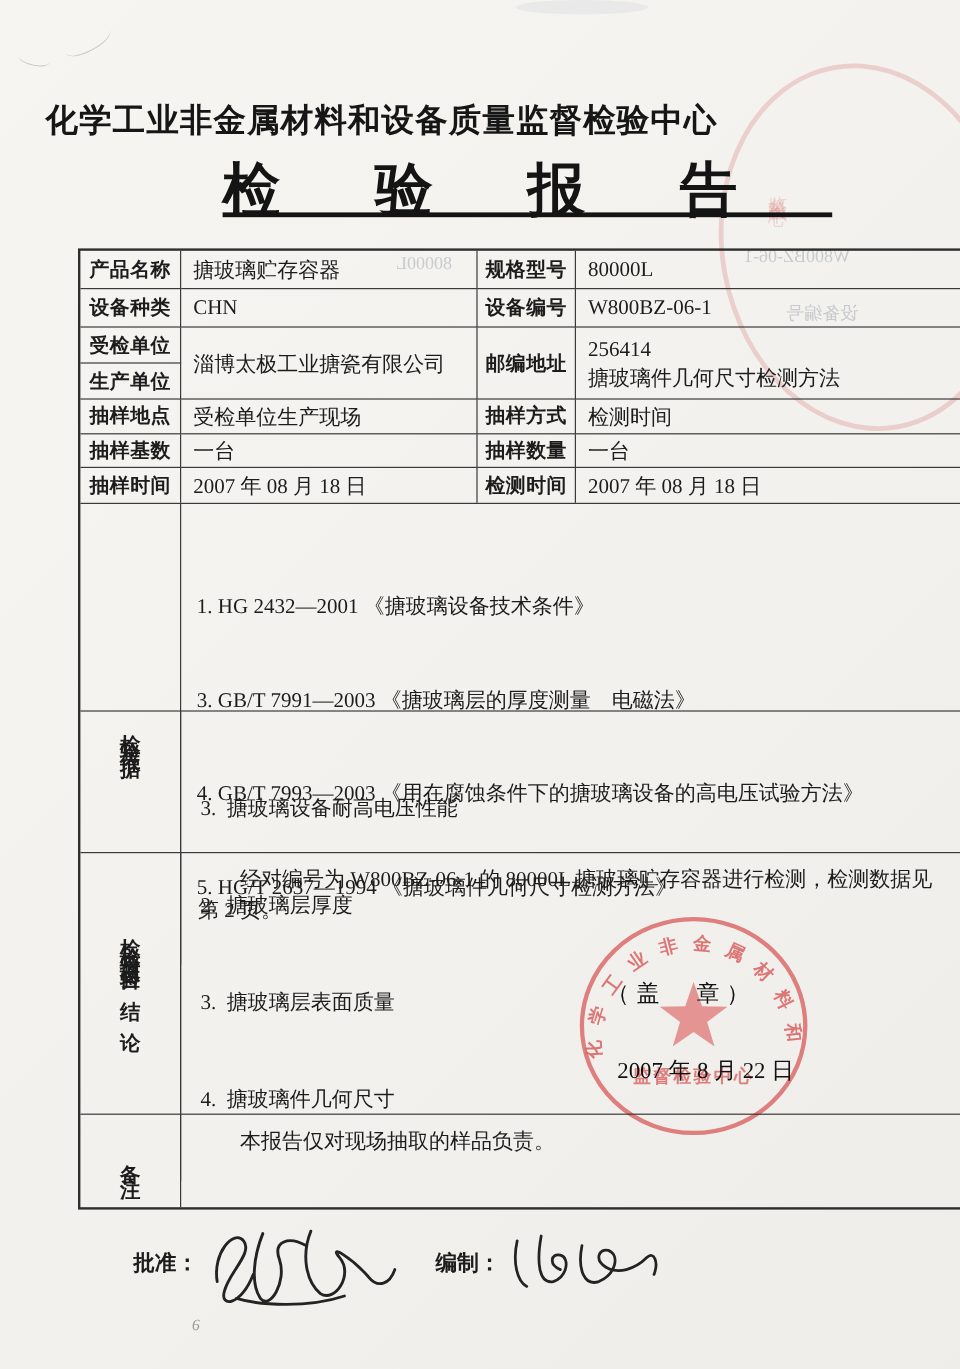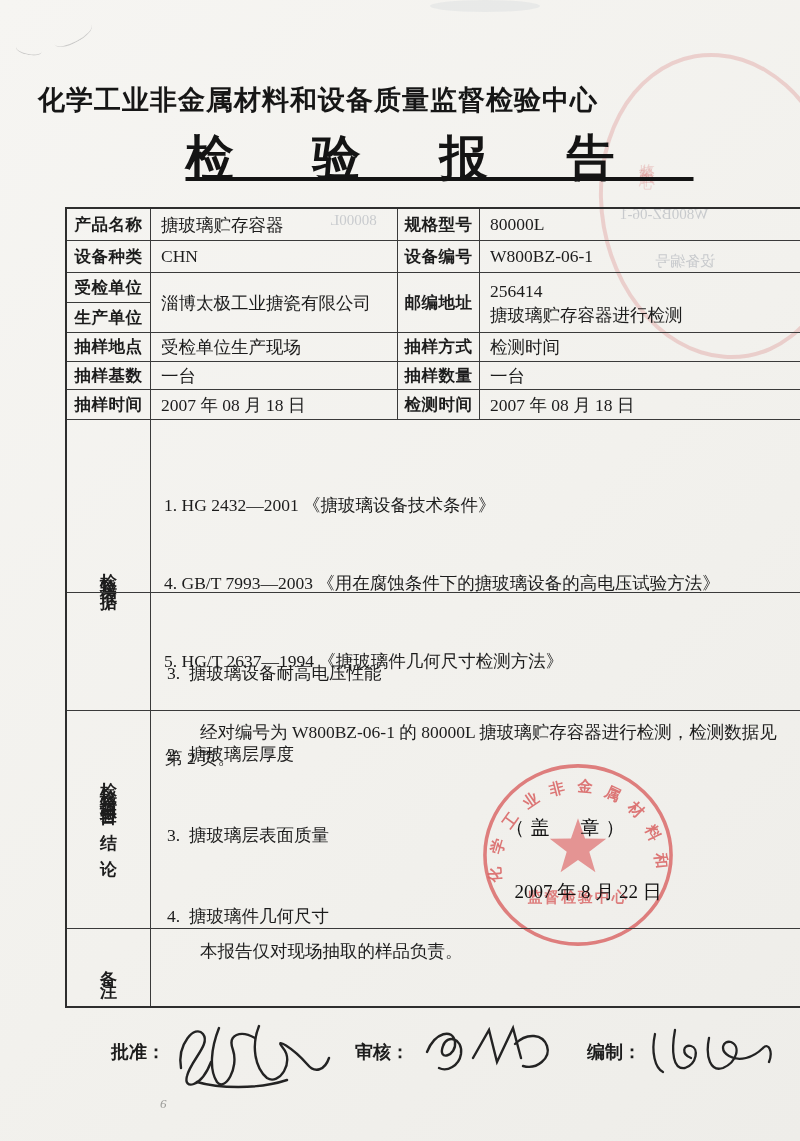--- a/index.html
+++ b/index.html
@@ -117,21 +117,21 @@
       <div class="cell lab">设备种类</div>
       <div class="cell val">CHN</div>
       <div class="cell lab">设备编号</div>
       <div class="cell val lastcol">W800BZ-06-1</div>
 
       <div class="cell lab">受检单位</div>
       <div class="cell val span2">淄博太极工业搪瓷有限公司</div>
       <div class="cell lab span2">邮编地址</div>
       <div class="cell val lastcol span2 addr">
         <span>256414</span>
-        <span>搪玻璃贮存容器进行检测</span>
+        <span>搪玻璃件几何尺寸检测方法</span>
       </div>
       <div class="cell lab">生产单位</div>
 
       <div class="cell lab">抽样地点</div>
       <div class="cell val">受检单位生产现场</div>
       <div class="cell lab">抽样方式</div>
       <div class="cell val lastcol">检测时间</div>
 
       <div class="cell lab">抽样基数</div>
       <div class="cell val">一台</div>
@@ -142,20 +142,21 @@
       <div class="cell val" style="border-bottom:none;">2007 年 08 月 18 日</div>
       <div class="cell lab" style="border-bottom:none;">检测时间</div>
       <div class="cell val lastcol" style="border-bottom:none;">2007 年 08 月 18 日</div>
     </div>
 
     <div class="sec sec-basis">
       <div class="vlab sp1">检验依据</div>
       <div class="sec-body">
         <div class="list">
           <div>1. HG 2432—2001 《搪玻璃设备技术条件》</div>
+          <div>3. GB/T 7991—2003 《搪玻璃层的厚度测量　电磁法》</div>
           <div>4. GB/T 7993—2003 《用在腐蚀条件下的搪玻璃设备的高电压试验方法》</div>
           <div>5. HG/T 2637—1994 《搪玻璃件几何尺寸检测方法》</div>
         </div>
       </div>
     </div>
 
     <div class="sec sec-items">
       <div class="vlab sp1">检验项目</div>
       <div class="sec-body">
         <div class="list2">
@@ -204,30 +205,20 @@
       <span class="sign-label">批准：</span>
       <svg class="sig-svg" width="170" height="78" viewBox="0 0 170 78">
         <g fill="none" stroke="#232323" stroke-width="2.4" stroke-linecap="round">
           <path d="M14,50 C10,26 28,6 36,16 C44,26 24,42 20,58 C16,72 34,70 44,44"></path>
           <path d="M52,10 C44,30 42,52 50,64 C58,74 72,50 66,32 C60,16 74,12 88,20"></path>
           <path d="M92,8 C84,28 88,50 100,60 C112,68 128,44 116,30 C106,18 126,30 140,46 C148,56 158,52 162,40"></path>
           <path d="M30,64 C50,70 90,72 120,62"></path>
         </g>
       </svg>
     </div>
-    <div class="sign-group" style="margin-left:18px;">
-      <span class="sign-label">审核：</span>
-      <svg class="sig-svg" width="150" height="70" viewBox="0 0 150 70">
-        <g fill="none" stroke="#232323" stroke-width="2.4" stroke-linecap="round">
-          <path d="M16,34 C24,14 42,10 44,24 C46,38 26,44 32,28 C36,16 52,20 50,36 C48,48 36,54 28,50"></path>
-          <path d="M62,40 L78,12 L86,44 L102,10 L110,40"></path>
-          <path d="M104,26 C116,14 132,16 136,28 C140,40 126,52 112,48"></path>
-        </g>
-      </svg>
-    </div>
     <div class="sign-group" style="margin-left:26px;">
       <span class="sign-label">编制：</span>
       <svg class="sig-svg" width="140" height="66" viewBox="0 0 140 66">
         <g fill="none" stroke="#232323" stroke-width="2.3" stroke-linecap="round">
           <path d="M12,16 C8,34 12,50 20,54"></path>
           <path d="M32,12 C28,34 30,52 42,50 C54,46 56,30 48,28 C40,26 38,36 48,40"></path>
           <path d="M66,20 C62,40 68,54 80,50 C94,44 98,28 88,24 C80,22 76,32 86,38 C96,44 110,40 120,30 C126,24 130,34 126,44"></path>
         </g>
       </svg>
     </div>

